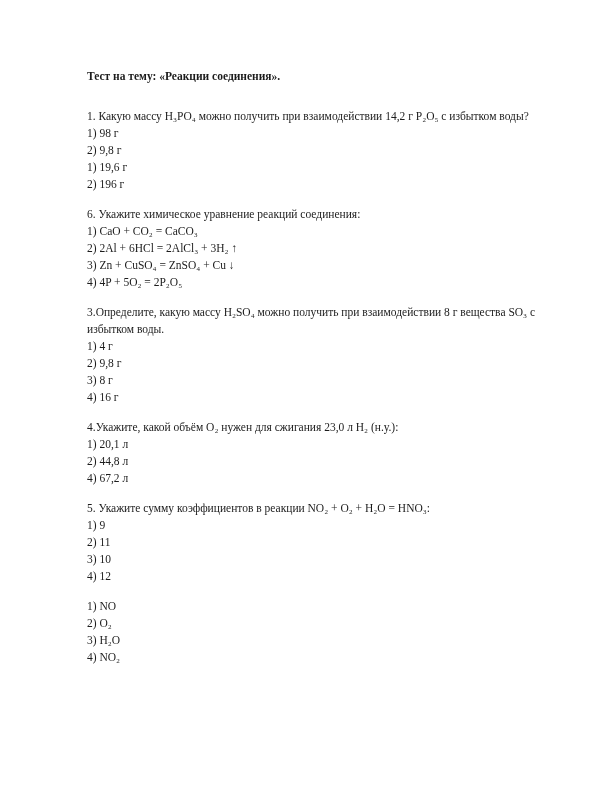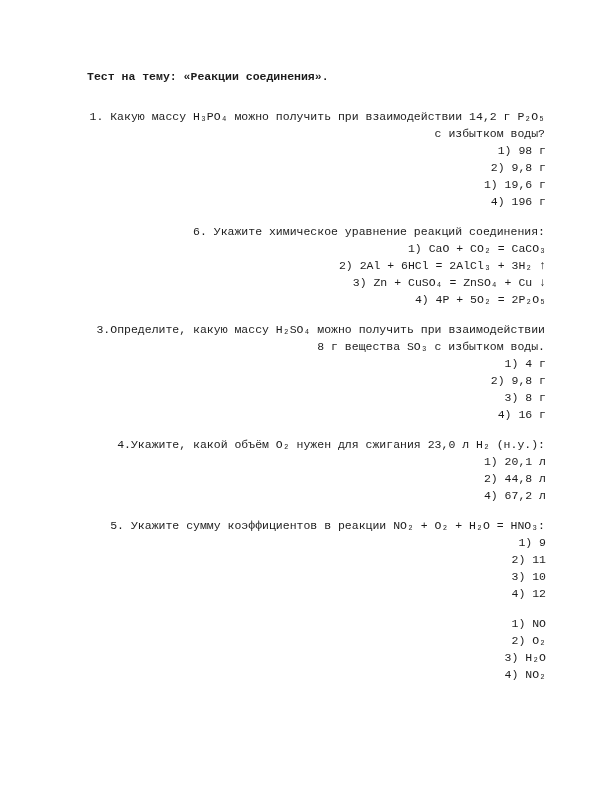--- a/index.html
+++ b/index.html
@@ -7,34 +7,33 @@
     padding: 0;
     background: #ffffff;
   }
   .page {
     position: relative;
     width: 612px;
     height: 792px;
     box-sizing: border-box;
     background: #ffffff;
     padding: 68px 66px 0 87px;
-    font-family: Liberation Mono, monospace;
+    font-family: Liberation Serif, serif;
     font-size: 11.5px;
     line-height: 17px;
     color: #1c1c1c;
     overflow: hidden;
   }
   .doc-title {
     font-weight: bold;
     margin: 0 0 23px 0;
     font-size: 11.5px;
   }
   .question {
     margin: 0 0 13px 0;
-    text-align: right;
   }
   .q-text, .option {
     margin: 0;
     white-space: normal;
   }
   .q-text {
     max-width: 458px;
   }
 </style>
 </head>
@@ -42,21 +41,21 @@
 
 <div class="page">
 
   <p class="doc-title">Тест на тему: «Реакции соединения».</p>
 
   <section class="question">
     <p class="q-text">1. Какую массу H₃PO₄ можно получить при взаимодействии 14,2 г P₂O₅ с избытком воды?</p>
     <p class="option">1) 98 г</p>
     <p class="option">2) 9,8 г</p>
     <p class="option">1) 19,6 г</p>
-    <p class="option">4) 196 г</p>
+    <p class="option">2) 196 г</p>
   </section>
 
   <section class="question">
     <p class="q-text">6. Укажите химическое уравнение реакций соединения:</p>
     <p class="option">1) CaO + CO₂ = CaCO₃</p>
     <p class="option">2) 2Al + 6HCl = 2AlCl₃ + 3H₂ ↑</p>
     <p class="option">3) Zn + CuSO₄ = ZnSO₄ + Cu ↓</p>
     <p class="option">4) 4P + 5O₂ = 2P₂O₅</p>
   </section>
 

